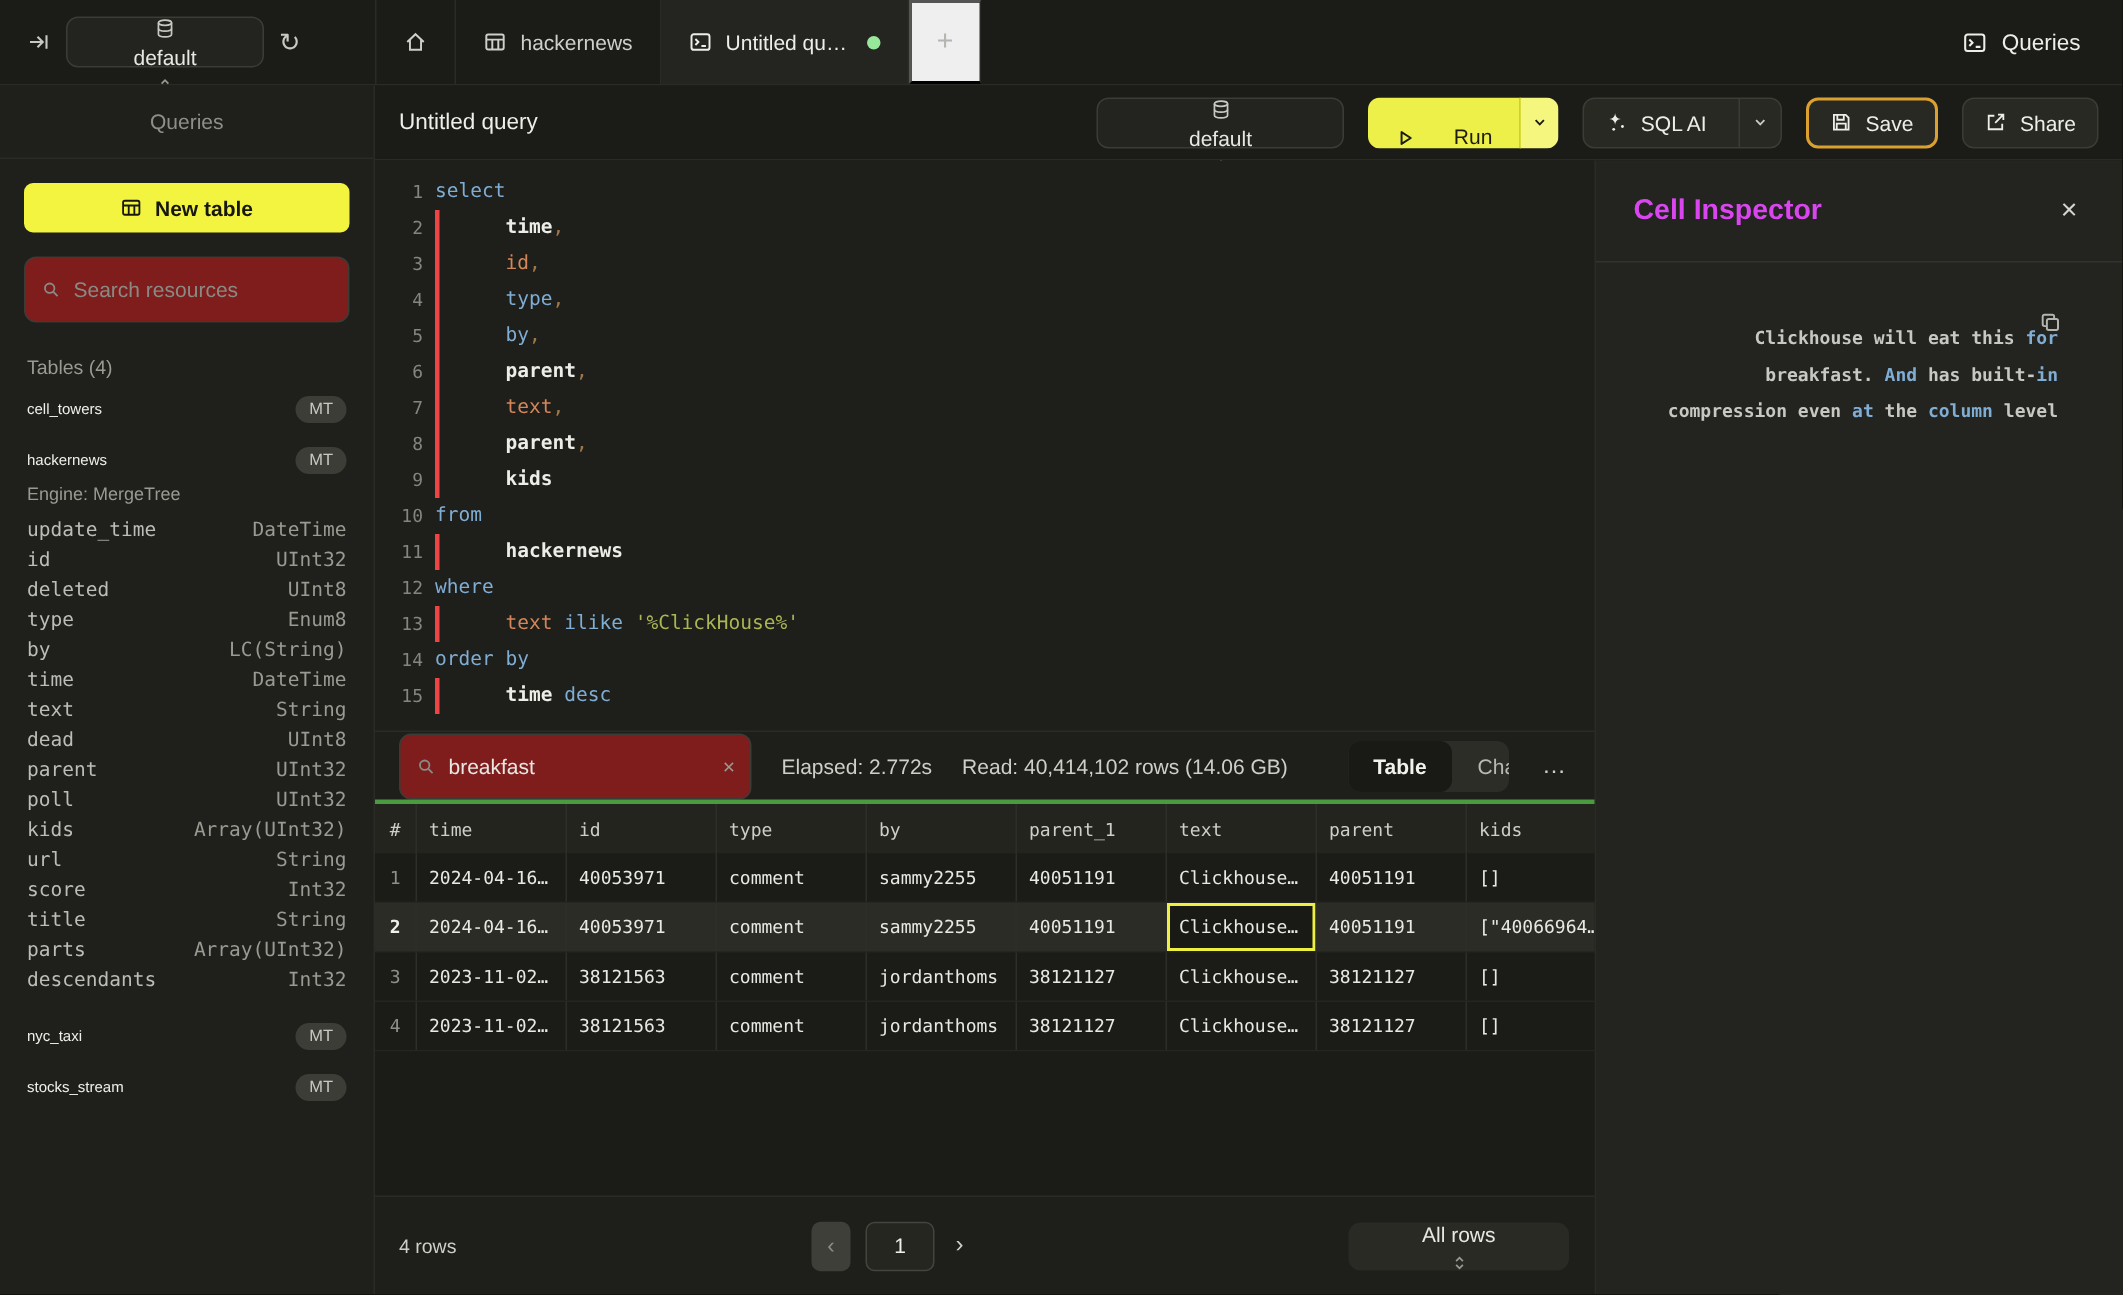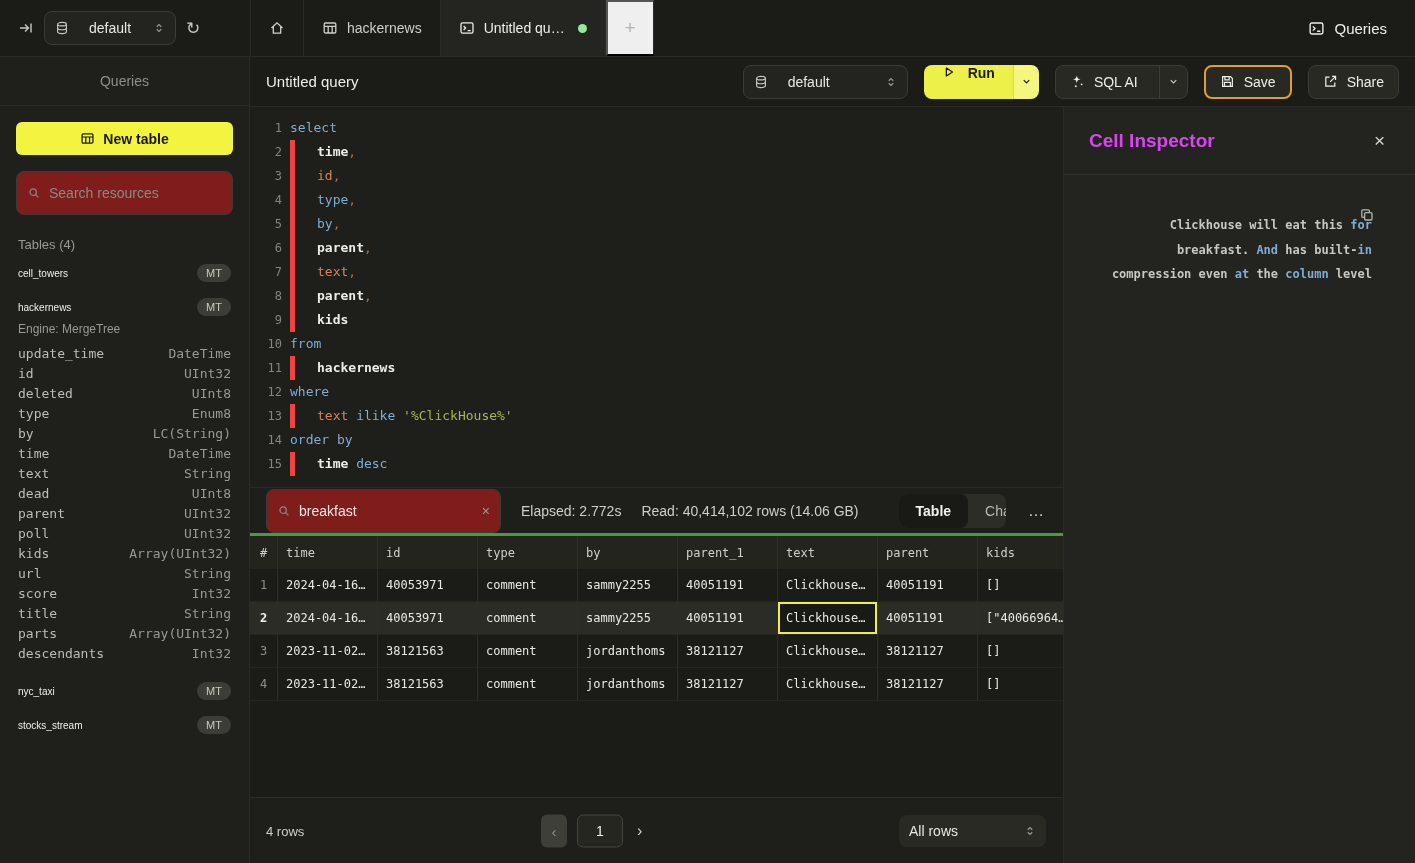--- a/index.html
+++ b/index.html
@@ -5,21 +5,21 @@
   * { margin:0; padding:0; box-sizing:border-box; }
   html,body { background:#101010; }
   body { font-family:"Liberation Sans", sans-serif; color:#e8e8e3; }
   .app { position:relative; width:1415px; height:863px; background:#161613; display:flex; flex-direction:column; overflow:hidden; }
   .mono { font-family:"DejaVu Sans Mono", monospace; }
 
   
   .topbar { height:57px; flex:0 0 57px; display:flex; align-items:stretch; background:#1b1b17; border-bottom:1px solid #2b2b26; }
   .tb-left { width:250px; flex:0 0 250px; display:flex; align-items:center; gap:10px; padding:0 14px 0 18px; }
   .icon-btn { background:none; border:none; color:#c9c9c3; font-size:17px; line-height:1; cursor:pointer; display:flex; align-items:center; justify-content:center; }
-  .selectbox { display:flex; align-items:center; gap:20px; height:34px; padding:0 10px 0 10px; background:#232320; border:1px solid #3c3c36; border-radius:8px; color:#e8e8e3; font-size:14px; cursor:pointer; }
+  .selectbox { display:flex; align-items:center; gap:4px; height:34px; padding:0 10px 0 10px; background:#232320; border:1px solid #3c3c36; border-radius:8px; color:#e8e8e3; font-size:14px; cursor:pointer;flex-direction:column; }
   .selectbox svg { flex:0 0 auto; }
   .selectbox .lbl { flex:1; }
   .tb-select { width:132px; }
   .tb-tabs { display:flex; align-items:stretch; border-left:1px solid #2b2b26; }
   .tab { display:flex; align-items:center; gap:9px; padding:0 18px; border-right:1px solid #2b2b26; color:#cfcfca; font-size:14px; cursor:pointer; }
   .tab.active { background:#242420; color:#eeeee9; }
   .tab .dot { width:9px; height:9px; border-radius:50%; background:#98e89b; margin-left:4px; }
   .tab-plus { width:48px; display:flex; align-items:center; justify-content:center; color:#b5b5af; font-size:19px; border-right:1px solid #2b2b26; cursor:pointer; }
   .tb-spacer { flex:1; }
   .tb-queries { display:flex; align-items:center; gap:9px; margin-right:28px; color:#eeeee9; font-size:15px; cursor:pointer; background:none; border:none; }
@@ -48,37 +48,37 @@
   .sb-col .ct { color:#9a9a93; }
   .sb-cols { margin-bottom:8px; }
 
   
   .main-wrap { flex:1; display:flex; flex-direction:column; min-width:0; }
   .query-toolbar { height:50px; flex:0 0 50px; display:flex; align-items:center; padding:0 16px; gap:16px; background:#1b1b17; border-bottom:1px solid #2b2b26; }
   .q-title { font-size:15px; color:#efefe9; }
   .qt-spacer { flex:1; }
   .qt-select { width:165px; }
   .run-split { display:flex; height:34px; border-radius:8px; overflow:hidden; cursor:pointer; }
-  .run-main { display:flex; align-items:flex-start; gap:12px; padding:0 18px; background:#eef04a; color:#1d1d12; font-size:14px; font-weight:bold; border:none; cursor:pointer; }
+  .run-main { display:flex; align-items:flex-end; gap:25px; padding:0 18px; background:#eef04a; color:#1d1d12; font-size:14px; font-weight:normal; border:none; cursor:pointer; }
   .run-caret { width:26px; display:flex; align-items:center; justify-content:center; background:#f5f67e; border:none; border-left:1px solid #d9db3d; color:#1d1d12; cursor:pointer; }
   .ghost-btn { display:flex; align-items:center; gap:9px; height:34px; padding:0 14px; background:#29292四; background:#292924; border:1px solid #3c3c36; border-radius:8px; color:#eeeee9; font-size:14px; cursor:pointer; }
   .sqlai-btn { padding:0; }
   .sqlai-main { display:flex; align-items:center; gap:9px; padding:0 12px 0 14px; height:100%; }
   .sqlai-caret { width:28px; height:100%; display:flex; align-items:center; justify-content:center; border-left:1px solid #3c3c36; color:#c9c9c3; }
   .save-btn { border:2px solid #dba02f; }
 
   .content-row { flex:1; display:flex; min-height:0; }
   .main-col { width:814px; flex:0 0 814px; display:flex; flex-direction:column; background:#1e1e1a; border-right:1px solid #2b2b26; }
 
   
   .editor { height:380px; flex:0 0 380px; padding-top:9px; overflow:hidden; font-size:13px; line-height:24px; }
   .ed-line { display:flex; white-space:pre; }
   .ed-num { width:32px; flex:0 0 32px; text-align:right; padding-right:0; color:#85857f; font-size:12px; }
   .ed-code { padding-left:8px; }
-  .ed-code.ind { border-left:5px solid #ef4444; margin-left:8px; padding-left:22px; }
+  .ed-code.ind { border-left:3px solid #ef4444; margin-left:8px; padding-left:44px; }
   .tk-kw { color:#7fadd4; }
   .tk-wh { color:#edede8; font-weight:bold; }
   .tk-or { color:#d4865a; }
   .tk-st { color:#aab554; }
   .tk-pu { color:#a07848; }
   .tk-pl { color:#c8c8c2; }
 
   
   .results-toolbar { height:46px; flex:0 0 46px; display:flex; align-items:center; gap:20px; padding:0 16px; border-top:1px solid #2b2b26; }
   .results-search { margin-top:0; width:235px; flex:0 0 235px; }

